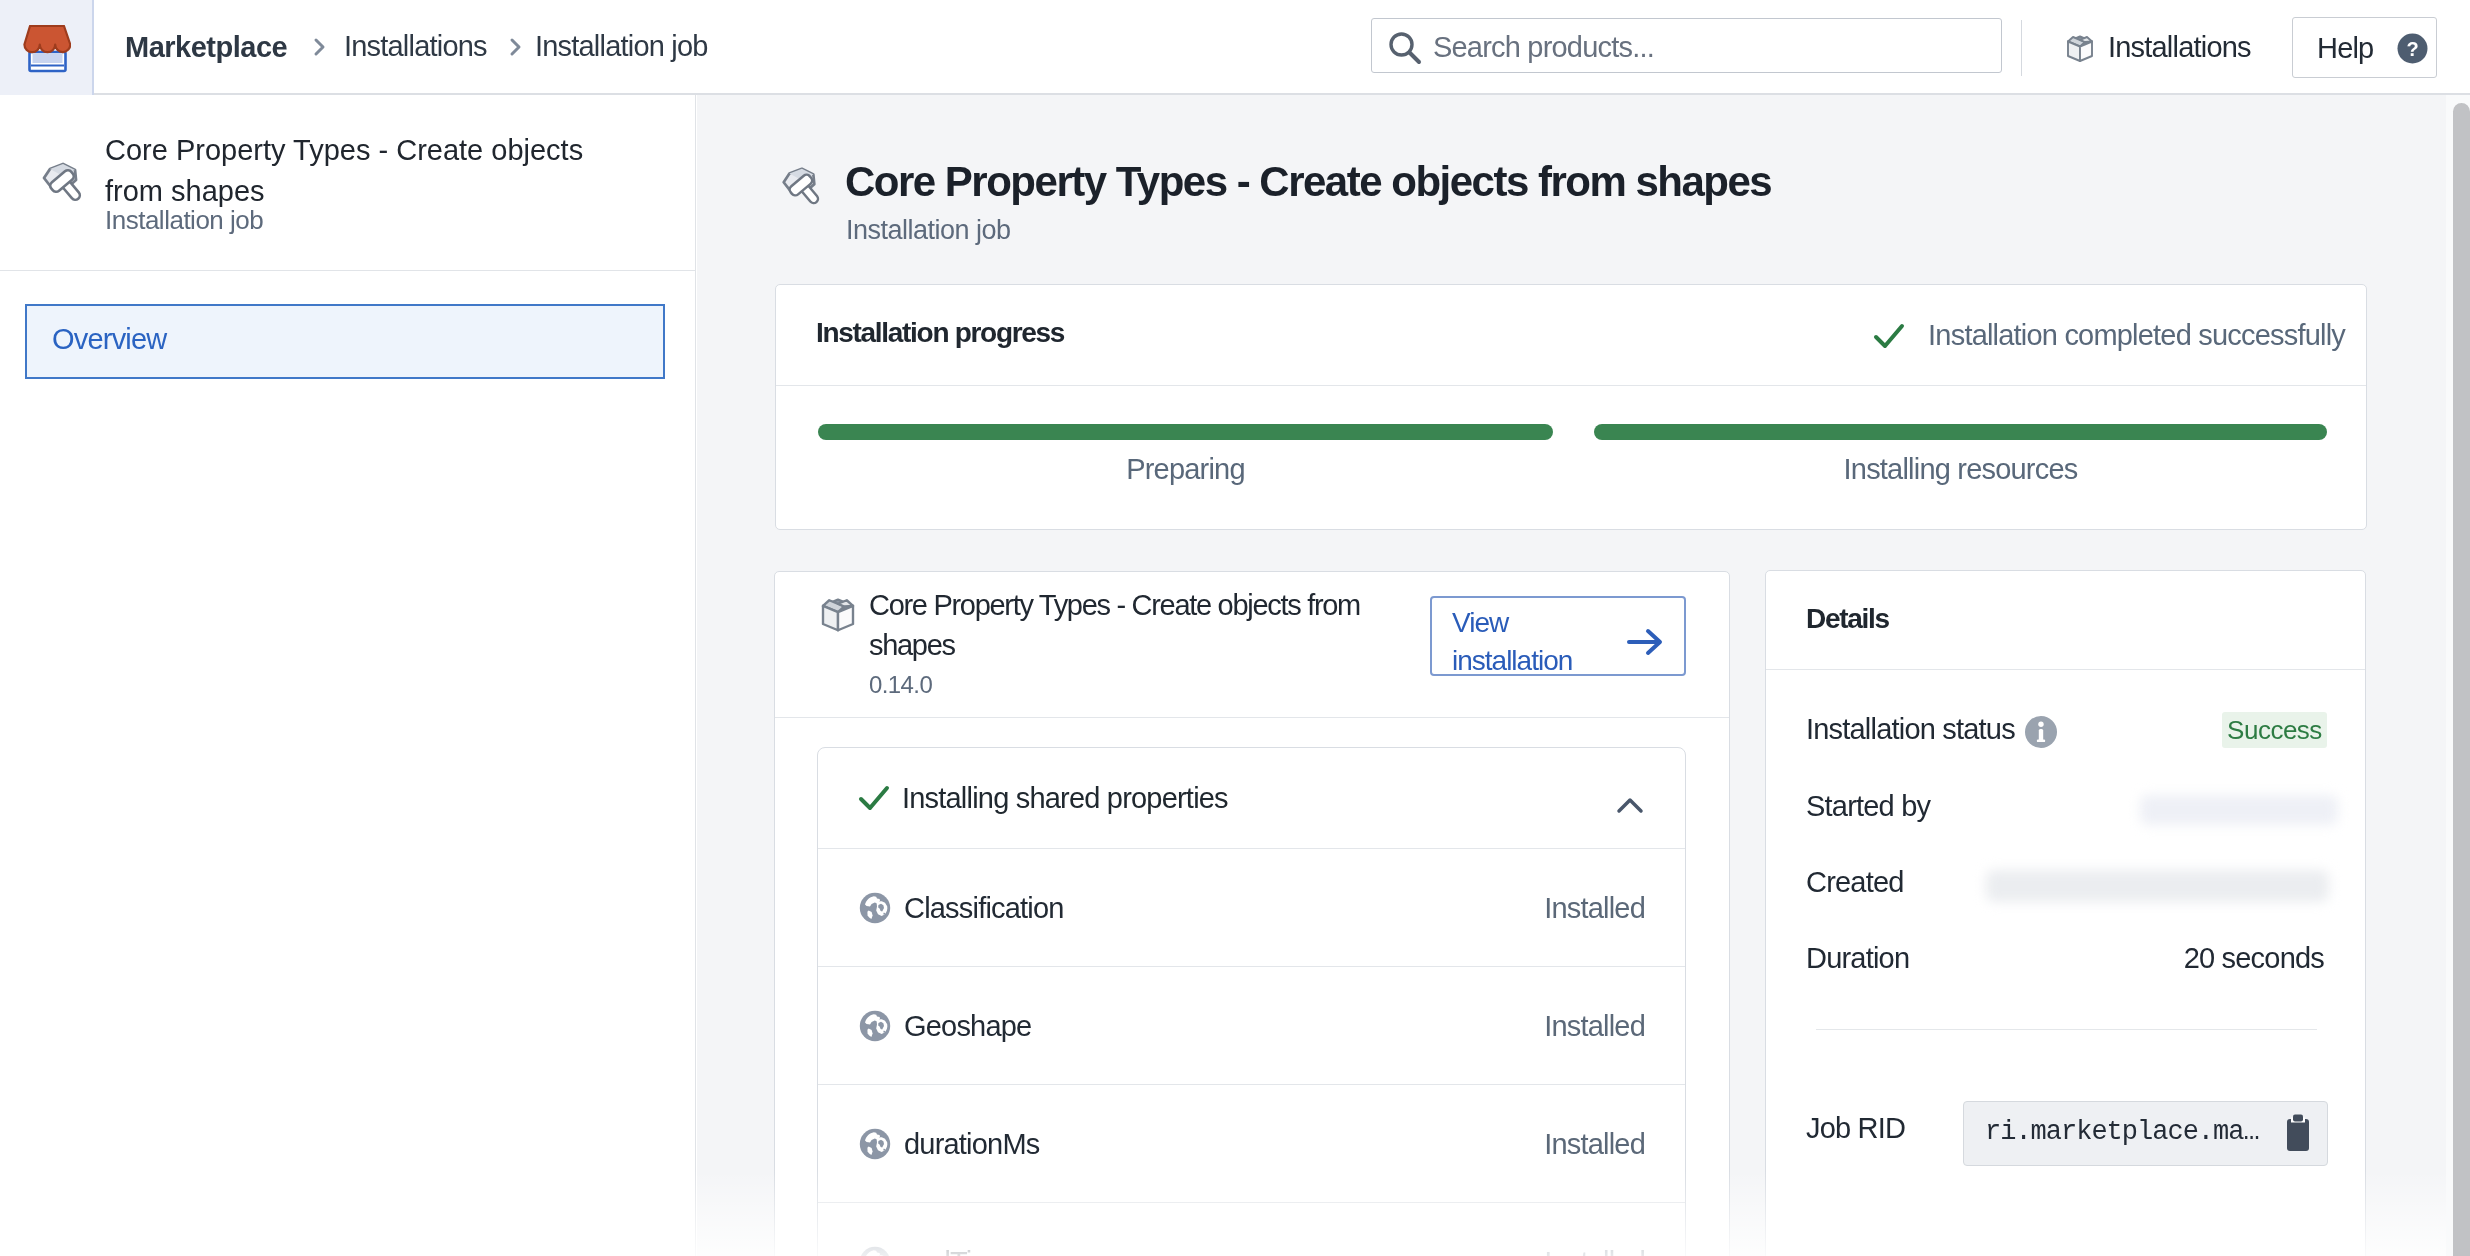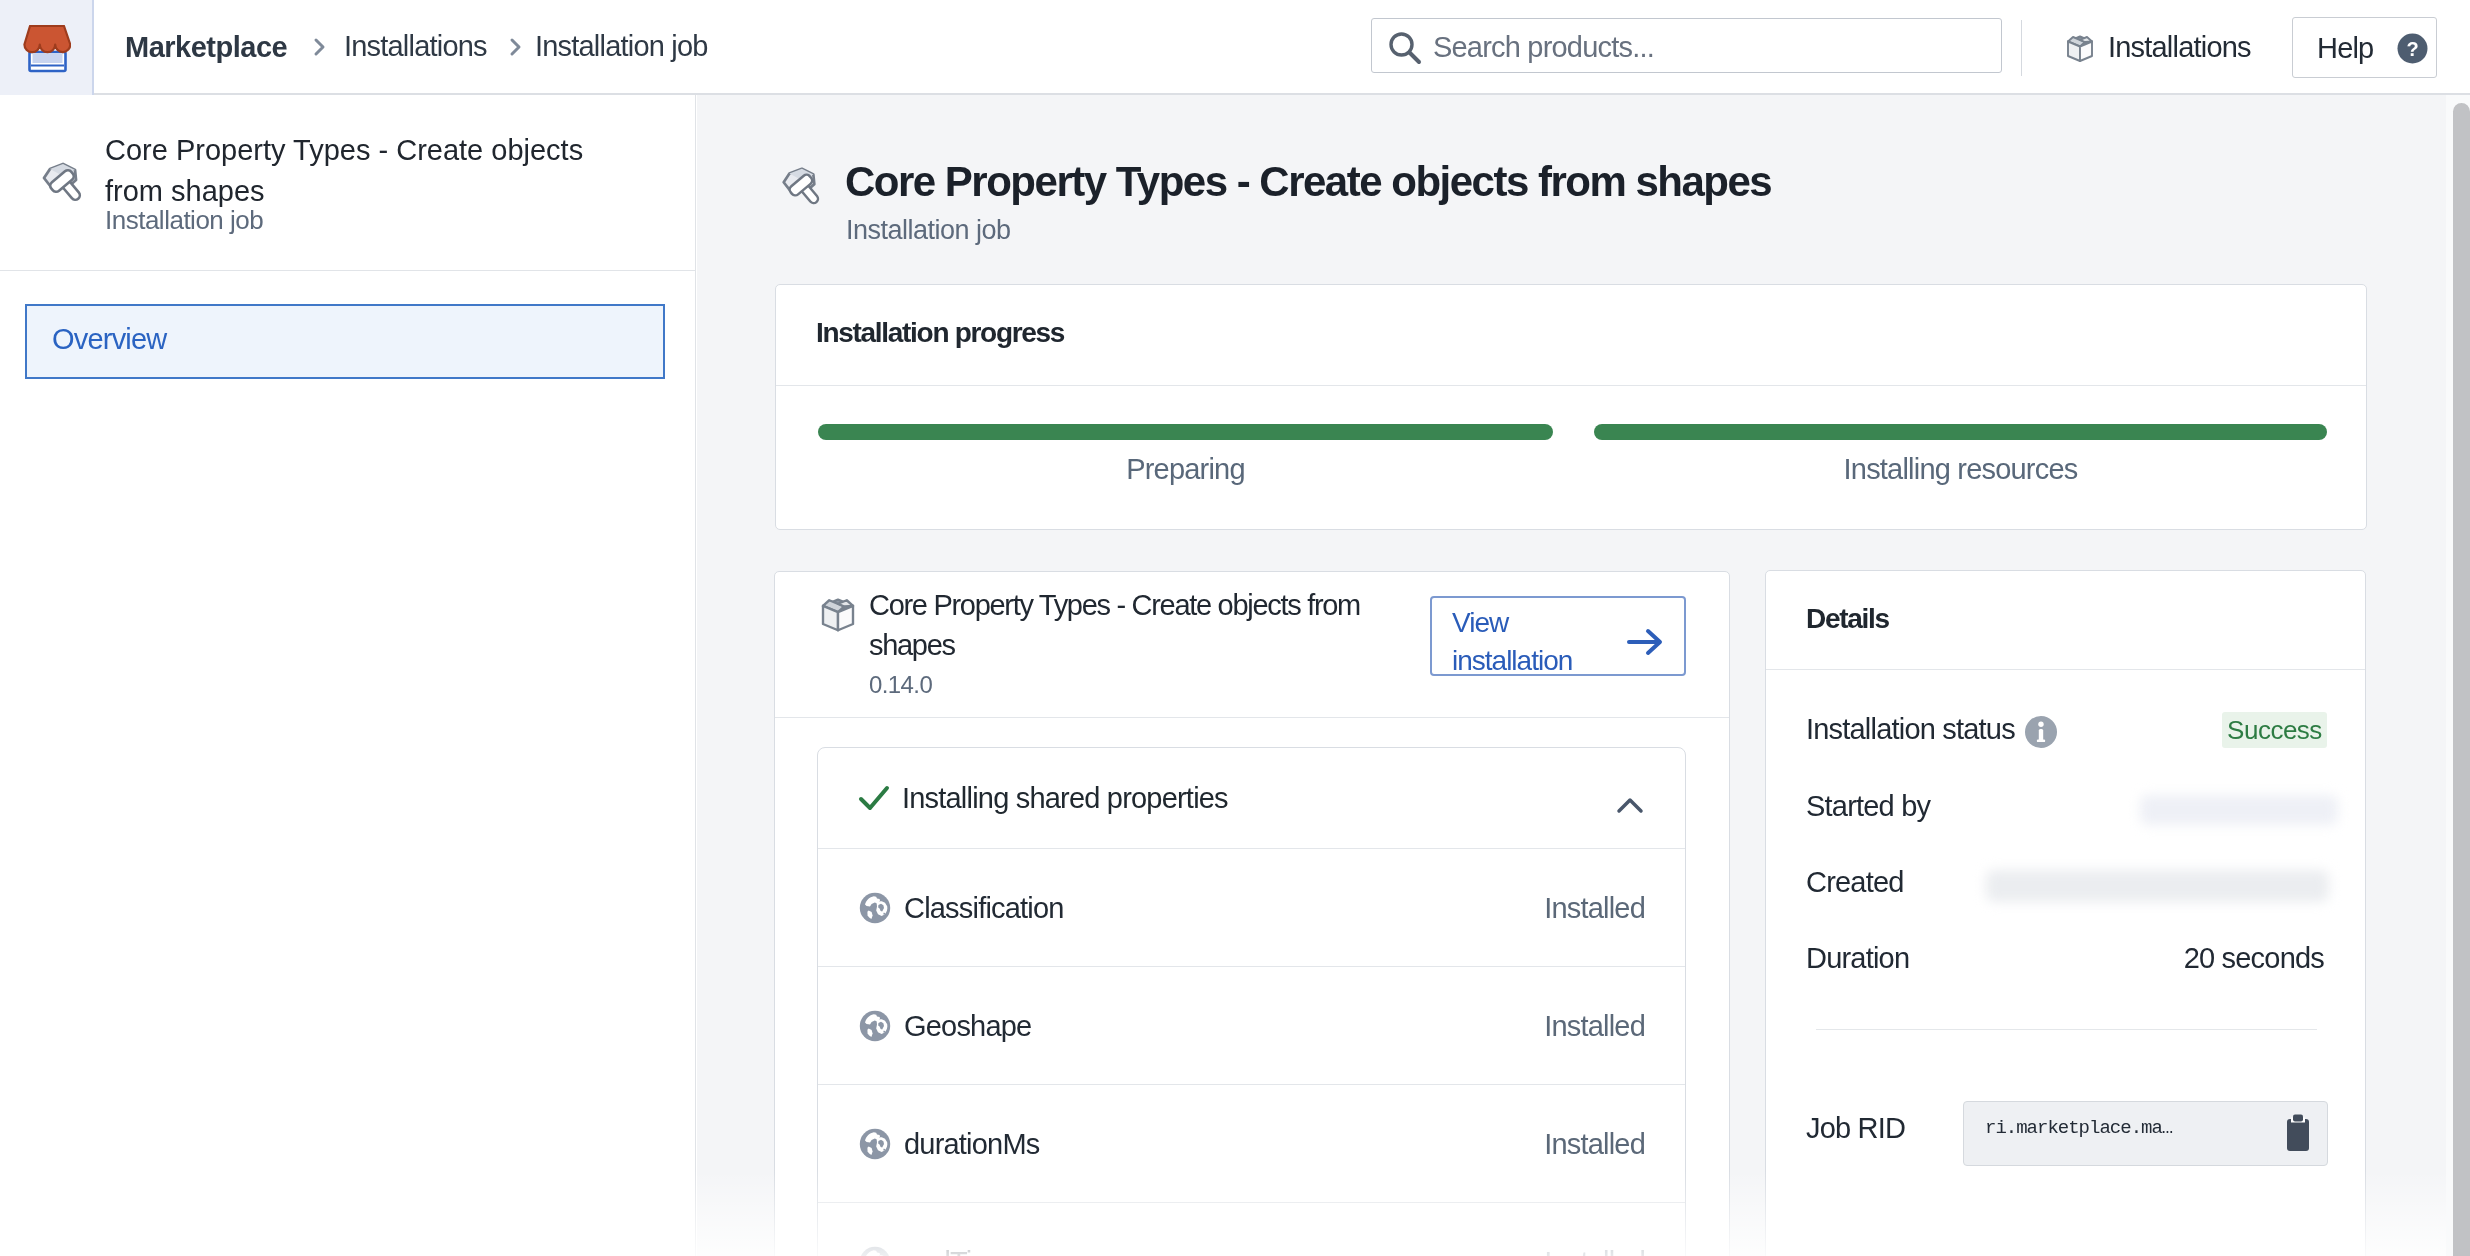--- a/index.html
+++ b/index.html
@@ -62,21 +62,21 @@
 
 #card3 { left:1765px; top:570px; width:601px; height:814px; }
 #card3 .hdr { position:absolute; left:40px; top:32px; font-size:28px; letter-spacing:-1.3px; font-weight:bold; color:#20272f; }
 #card3 .hdiv { position:absolute; left:0; top:98px; width:100%; height:1px; background:#e3e6ea; }
 .d-label { position:absolute; left:40px; font-size:29px; letter-spacing:-0.8px; color:#212933; }
 #succ { position:absolute; left:456px; top:141px; width:105px; height:36px; background:#e9f3ea; border-radius:3px; text-align:center; font-size:26px; letter-spacing:-0.5px; color:#2d7c43; line-height:36px; }
 .pill { position:absolute; background:#edeff4; border-radius:8px; filter:blur(6px); }
 #d-dur { position:absolute; right:41px; top:371px; font-size:29px; letter-spacing:-0.8px; color:#212933; }
 #card3 .inset { position:absolute; left:50px; top:458px; width:501px; height:1px; background:#e4e7ea; }
 #rid-box { position:absolute; left:197px; top:530px; width:365px; height:65px; background:#eef0f3; border:1px solid #d5d9de; border-radius:4px; }
-#rid-box .code { position:absolute; left:21px; top:15px; font-family:"Liberation Mono", monospace; font-size:19px; letter-spacing:-1.0px; color:#232b36; white-space:nowrap; }
+#rid-box .code { position:absolute; left:21px; top:15px; font-family:"Liberation Mono", monospace; font-size:27px; letter-spacing:-1.0px; color:#232b36; white-space:nowrap; }
 
 #fade { position:absolute; left:0; top:1170px; width:2446px; height:86px; background:linear-gradient(to bottom, rgba(255,255,255,0), rgba(255,255,255,0.85)); pointer-events:none; }
 </style>
 </head>
 <body>
 
 <div id="main"></div>
 
 <div id="sidebar">
   <svg class="abs" style="left:36px; top:64px;" width="48" height="48" viewBox="0 0 48 48">
@@ -147,20 +147,26 @@
   <g transform="rotate(-40 26 22)">
       <rect x="22.5" y="24" width="9" height="22" rx="4.5" fill="#ffffff" stroke="#6f7783" stroke-width="2.6"></rect>
       <rect x="13" y="16.5" width="26" height="11" rx="4.5" fill="#ffffff" stroke="#6f7783" stroke-width="2.6"></rect>
     </g>
 </svg>
 <h1>Core Property Types - Create objects from shapes</h1>
 <div id="main-sub">Installation job</div>
 
 <div class="card" id="card1">
   <div class="hdr">Installation progress</div>
+  <div id="c1-status">
+    <svg style="position:absolute; left:-55px; top:3px;" width="32" height="28" viewBox="0 0 32 28">
+        <path d="M3 15 l9 9 L29 4" stroke="#2b7b43" stroke-width="4" fill="none" stroke-linecap="round" stroke-linejoin="round"></path>
+      </svg>
+    Installation completed successfully
+  </div>
   <div class="hdiv"></div>
   <div class="pbar" style="left:42px; width:735px;"></div>
   <div class="pbar" style="left:818px; width:733px;"></div>
   <div class="plabel" style="left:42px; width:735px;">Preparing</div>
   <div class="plabel" style="left:818px; width:733px;">Installing resources</div>
 </div>
 
 <div class="card" id="card2">
   <svg class="abs" style="left:43px; top:22px;" width="40" height="40" viewBox="0 0 32 32">
     <g stroke="#78828e" stroke-width="1.9" stroke-linejoin="round">

